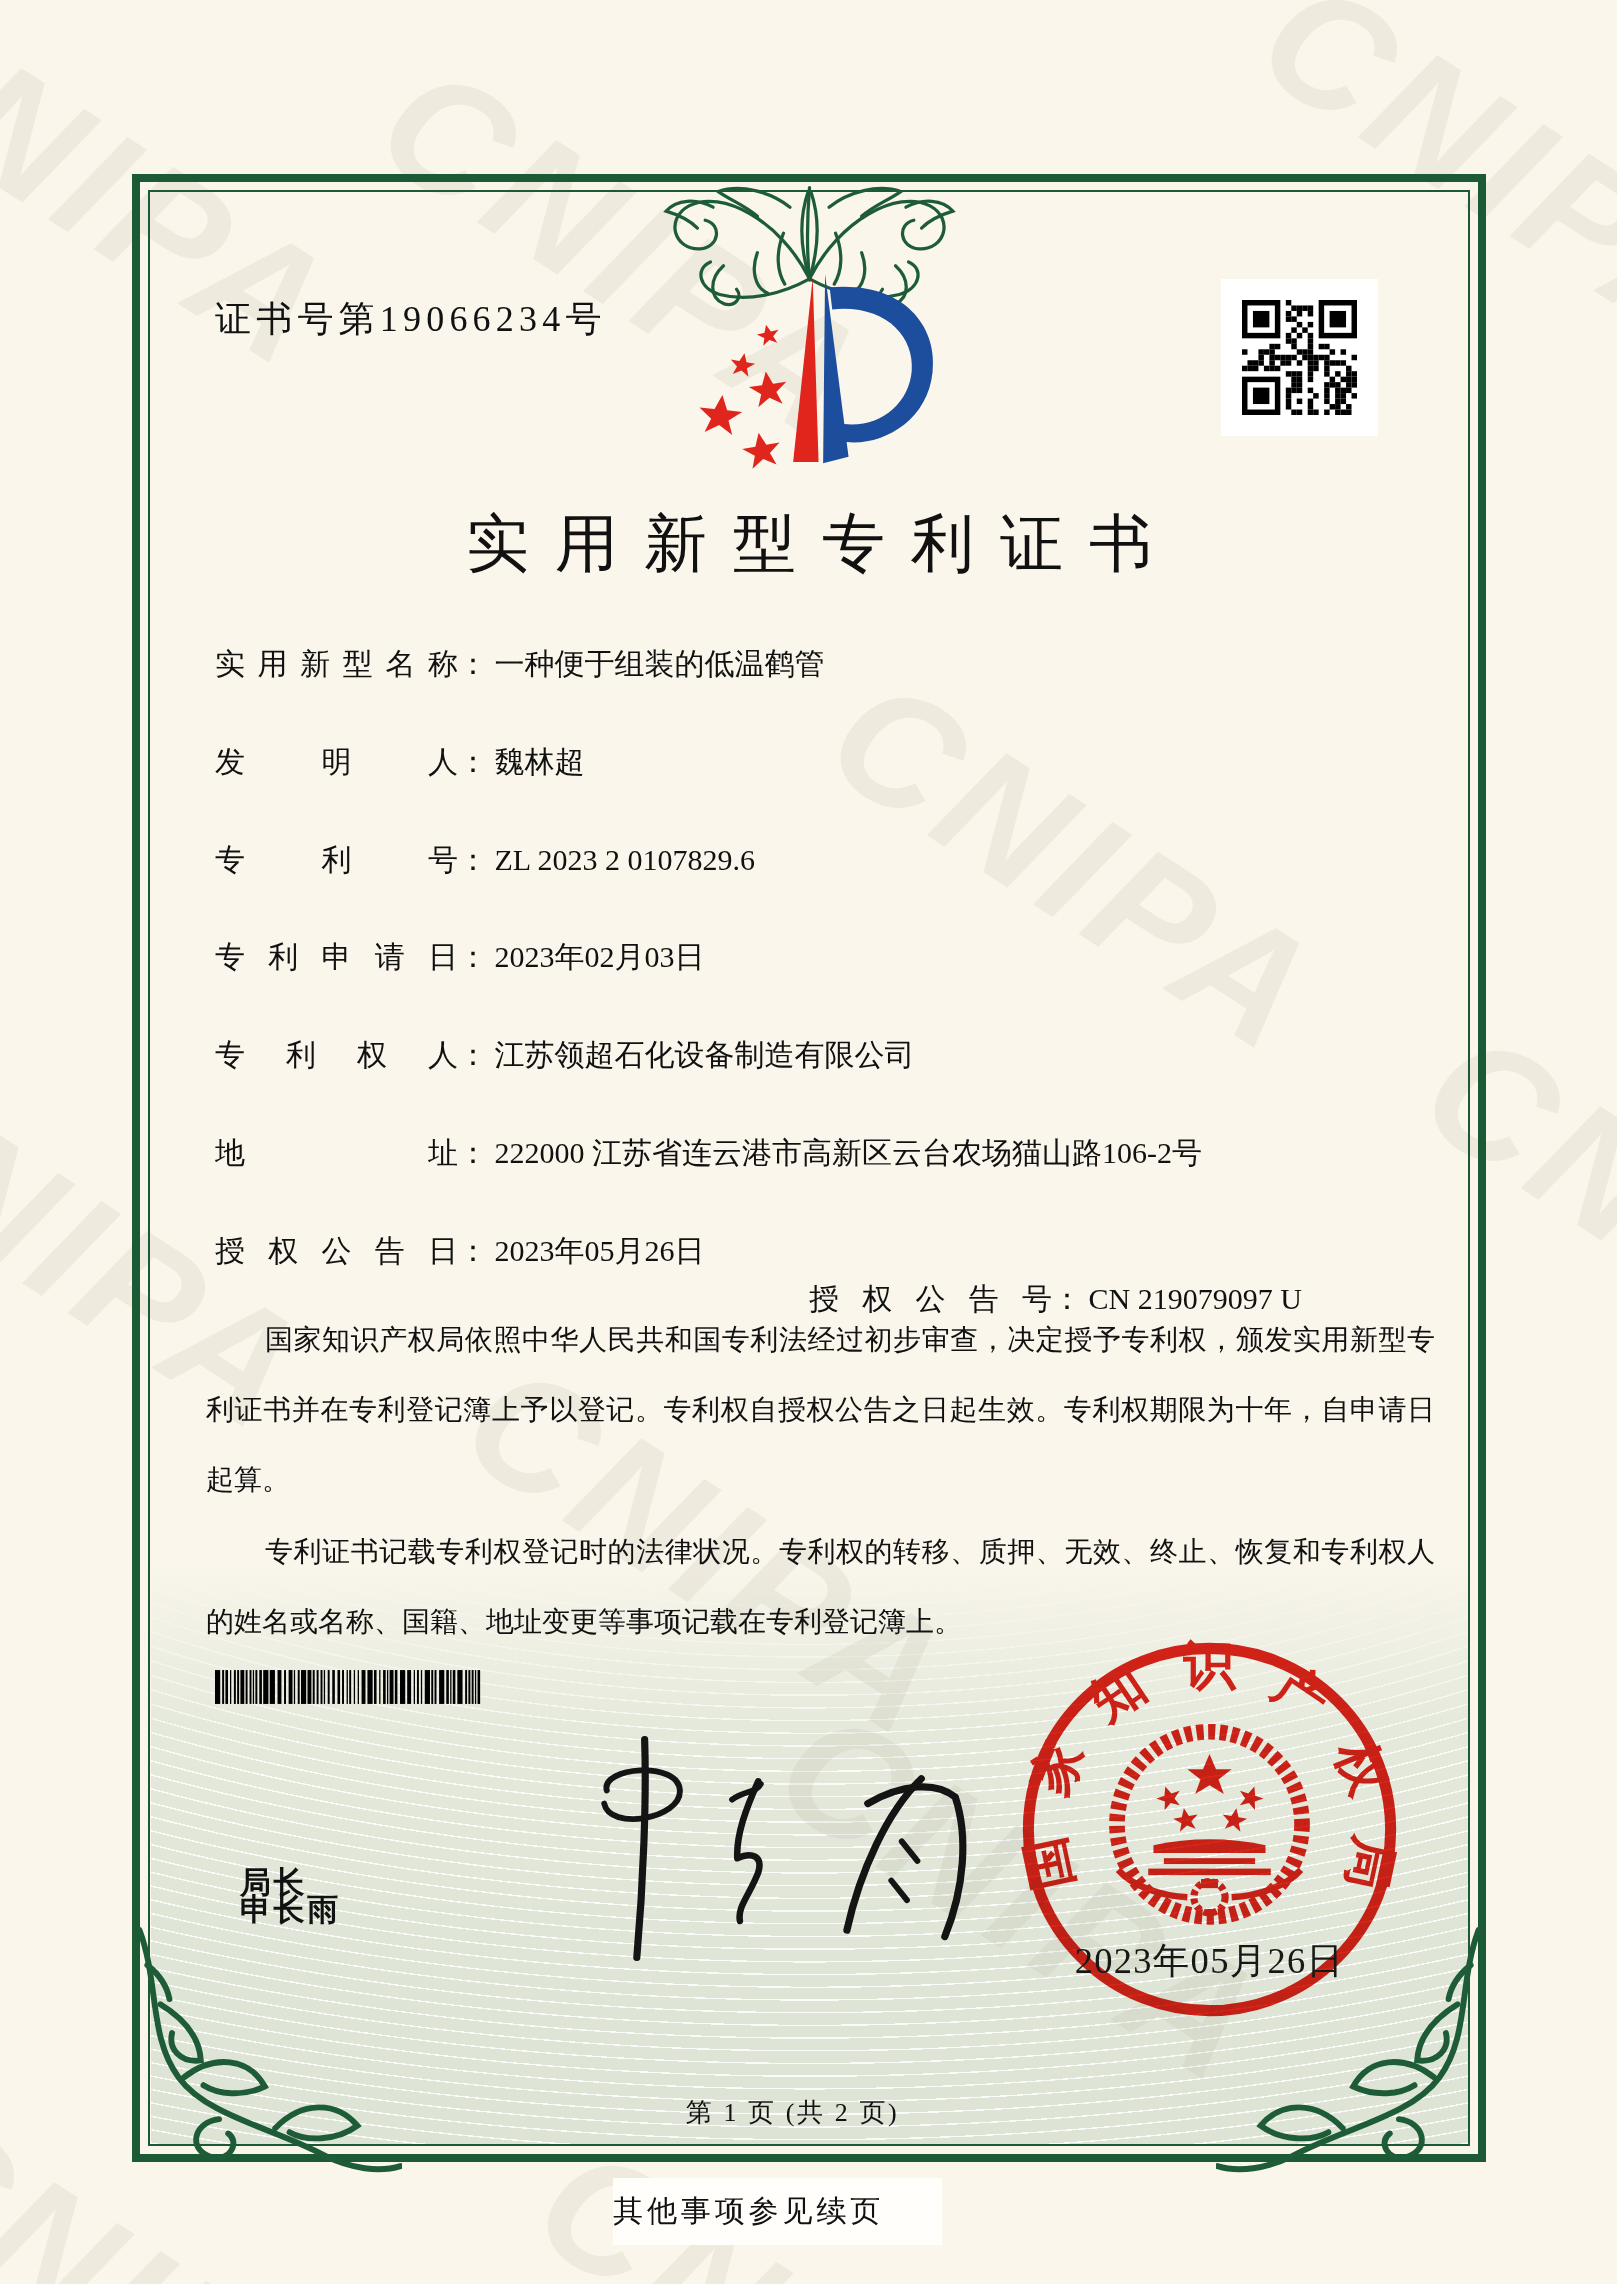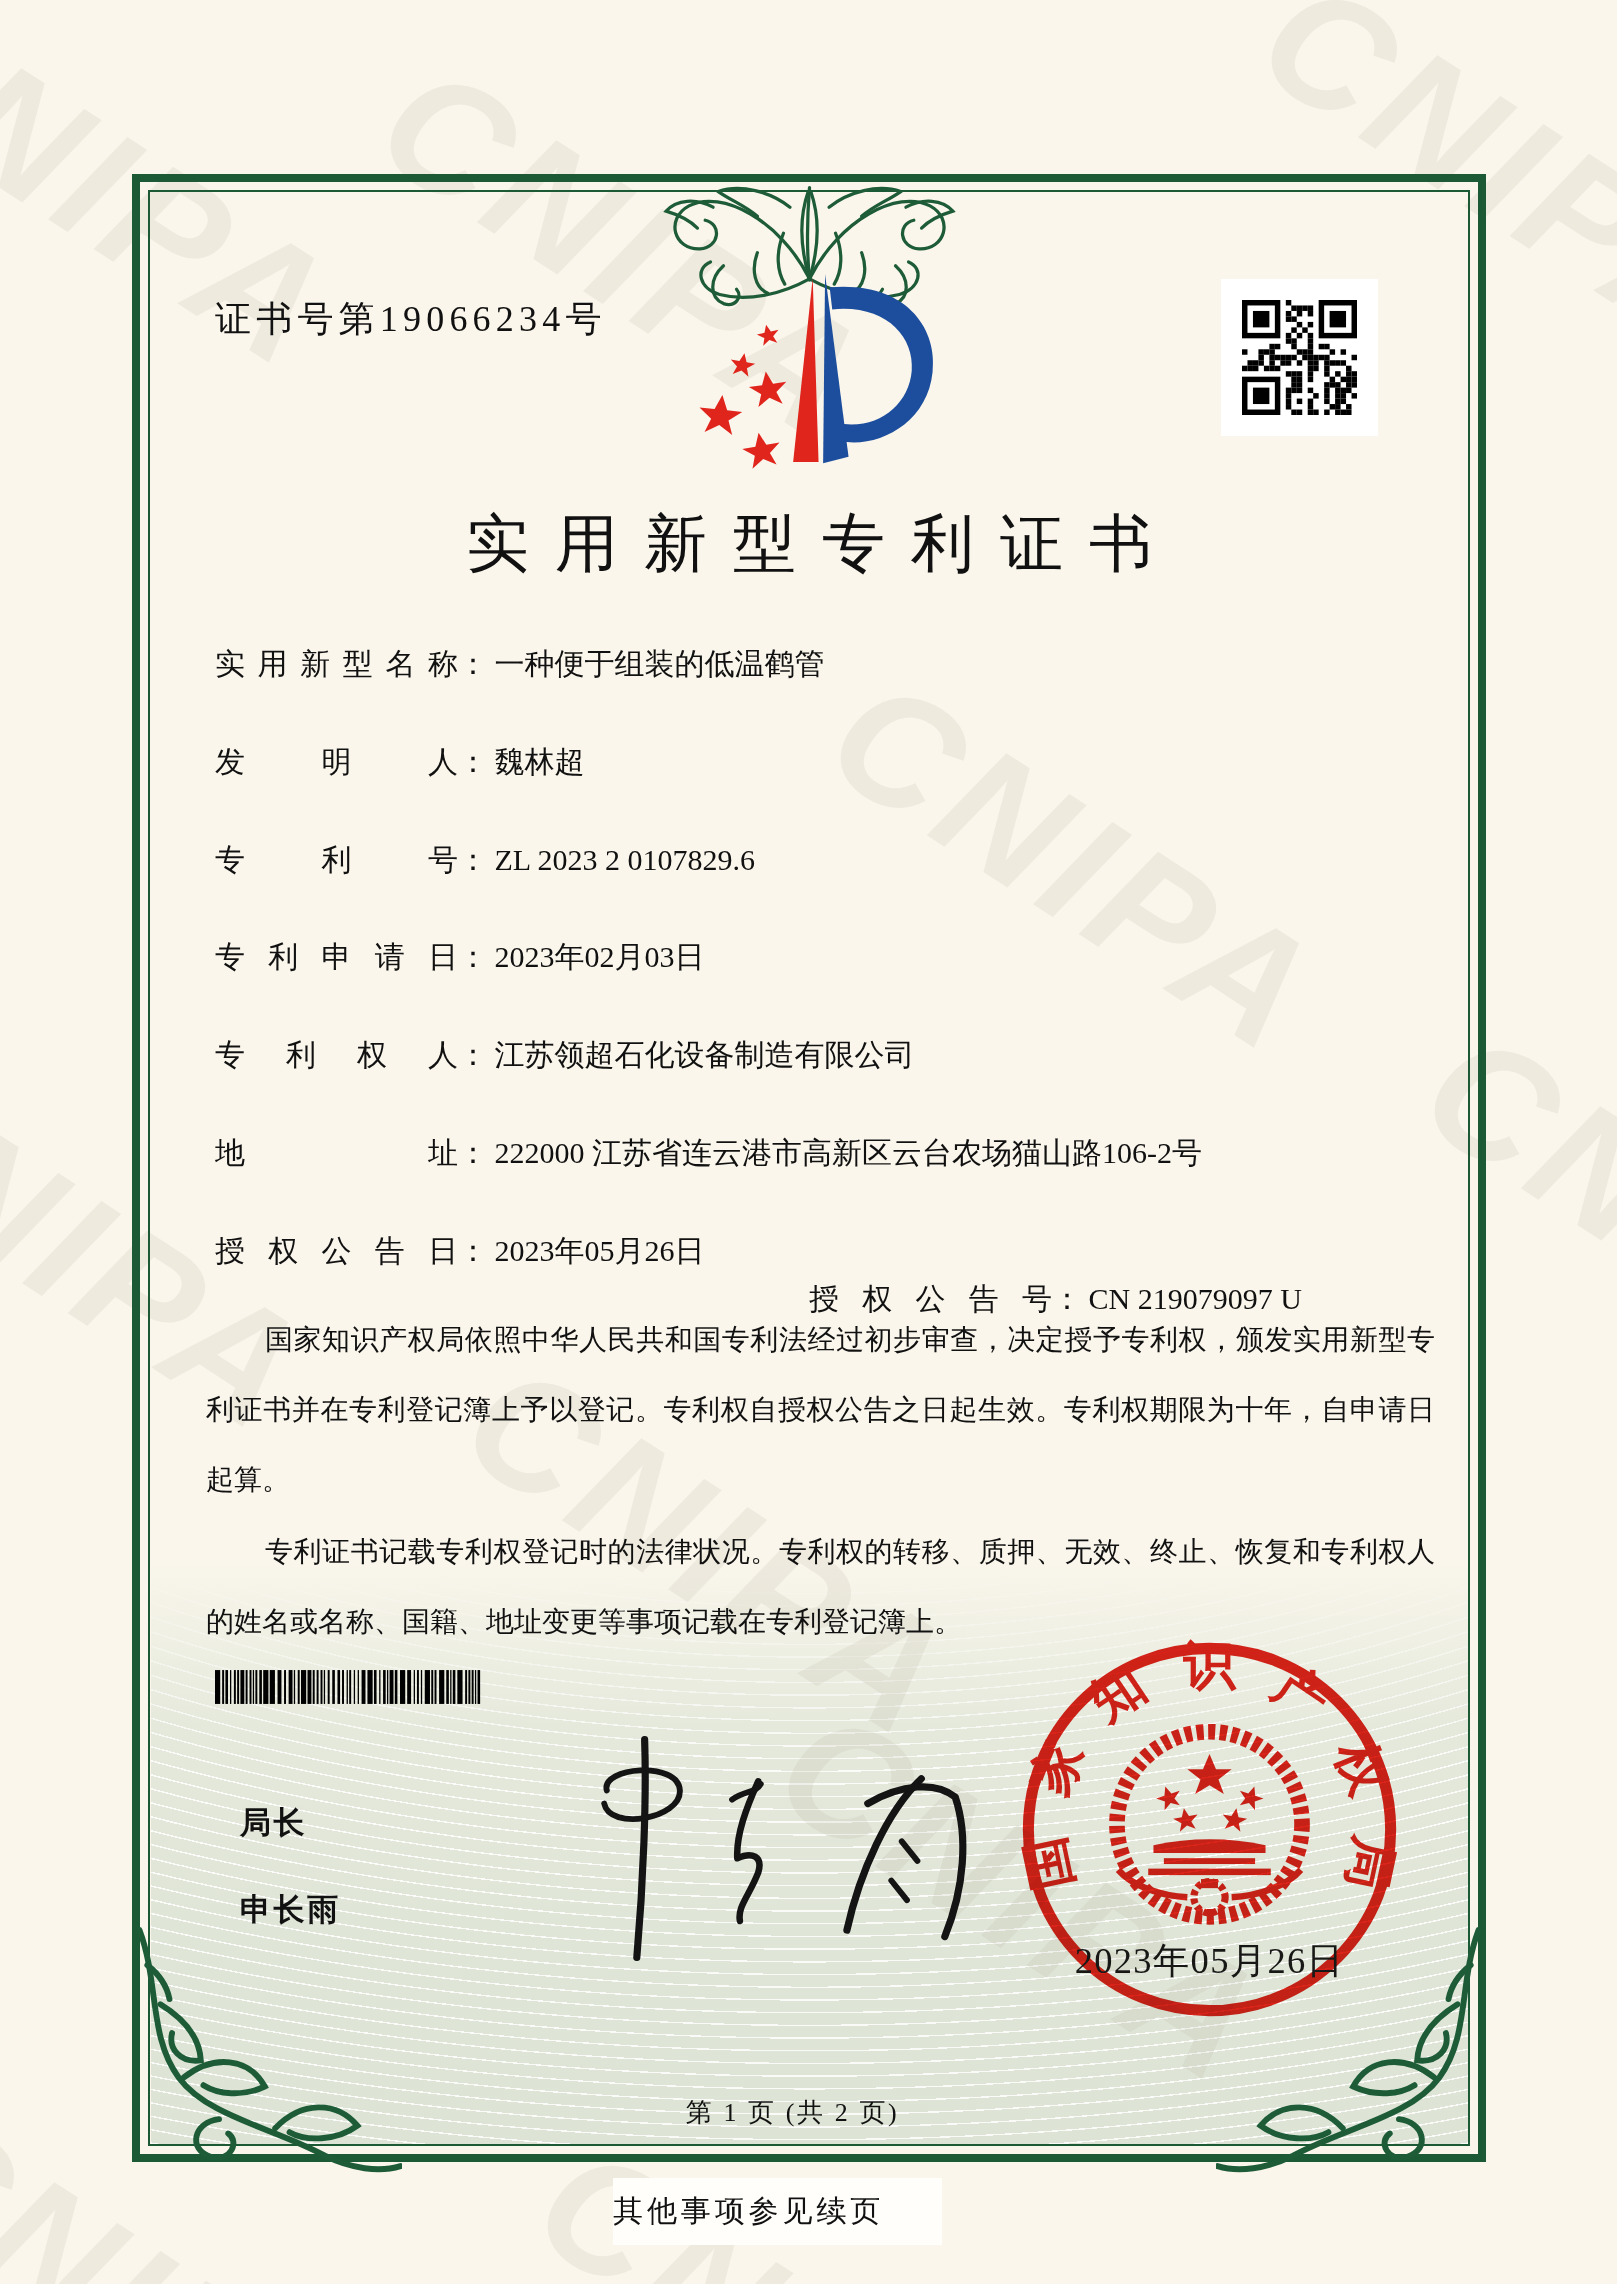--- a/index.html
+++ b/index.html
@@ -68,21 +68,21 @@
   .fvalue{padding-left:6.5px;}
   .fpair2{position:absolute;left:594px;top:0;margin-top:48px;}
   
   .paras{
     left:204px;top:1303px;width:1233px;z-index:4;
     font-size:28px;line-height:70px;text-align:justify;
   }
   .paras p{margin:2px;text-indent:59px;}
   
   .barcode{left:215px;top:1670px;z-index:4;}
-  .officer-title{left:240px;top:1802px;z-index:4;font-family:Liberation Mono, monospace;font-weight:600;font-size:31px;letter-spacing:2.6px;}
+  .officer-title{left:240px;top:1862px;z-index:4;font-family:Liberation Mono, monospace;font-weight:600;font-size:31px;letter-spacing:2.6px;}
   .officer-name {left:240px;top:1889px;z-index:4;font-family:"Liberation Sans","DejaVu Sans",sans-serif;font-weight:600;font-size:31px;letter-spacing:2.6px;}
   .signature{left:561px;top:1720px;z-index:5;}
   .seal{left:1014px;top:1634px;z-index:5;mix-blend-mode:multiply;}
   .page-info{
     left:0;top:2095px;width:1553px;text-align:center;z-index:4;font-size:26px;letter-spacing:2.6px;padding-left:16px;
   }
   .note-box{
     left:613px;top:2178px;width:329px;height:67px;background:#fffefb;z-index:4;
     display:flex;align-items:center;justify-content:flex-start;
     font-size:30px;letter-spacing:3.9px;

